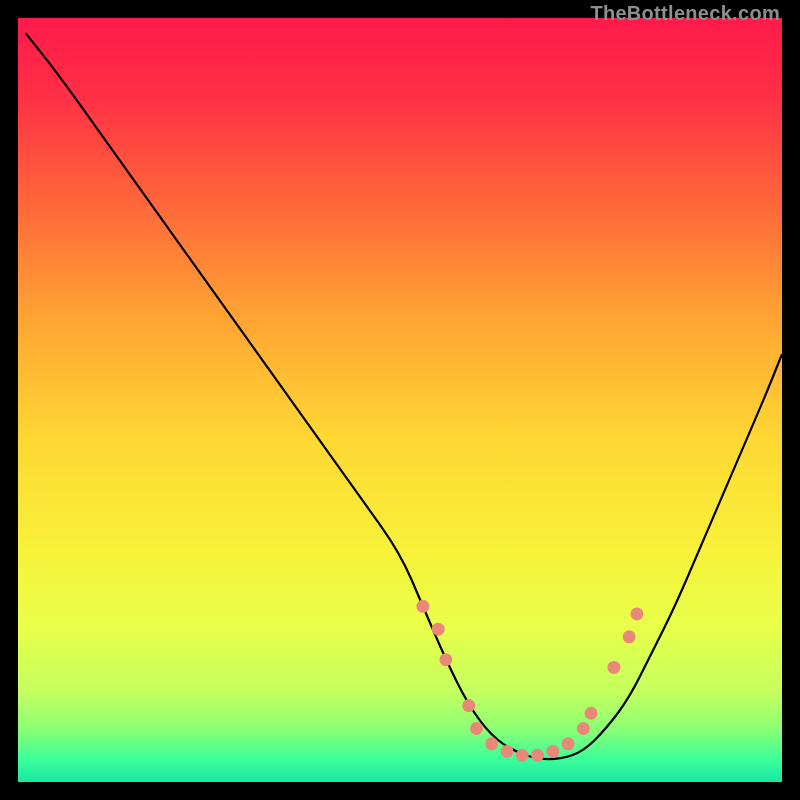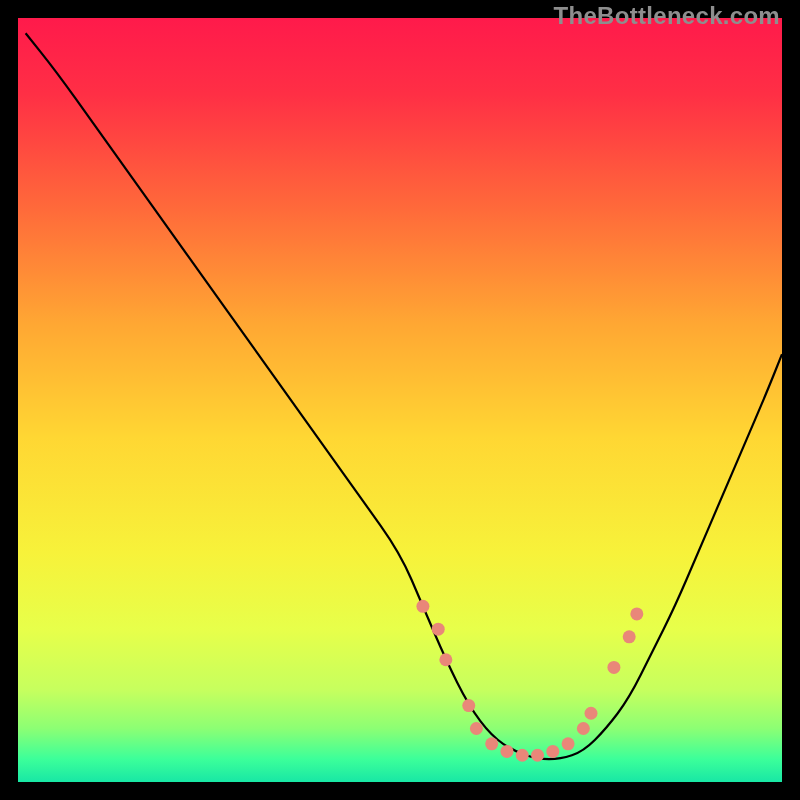--- a/index.html
+++ b/index.html
@@ -24,21 +24,21 @@
     left: 0;
     top: 0;
     width: 764px;
     height: 764px;
   }
   .watermark {
     position: absolute;
     top: 2px;
     right: 20px;
     font-family: Arial, Helvetica, sans-serif;
-    font-size: 24px;
+    font-size: 20px;
     font-weight: 600;
     color: #8e8e8e;
     letter-spacing: 0.3px;
   }
 </style>
 </head>
 <body>
 
 <div class="frame">
   <svg class="plot" viewBox="0 0 764 764">

